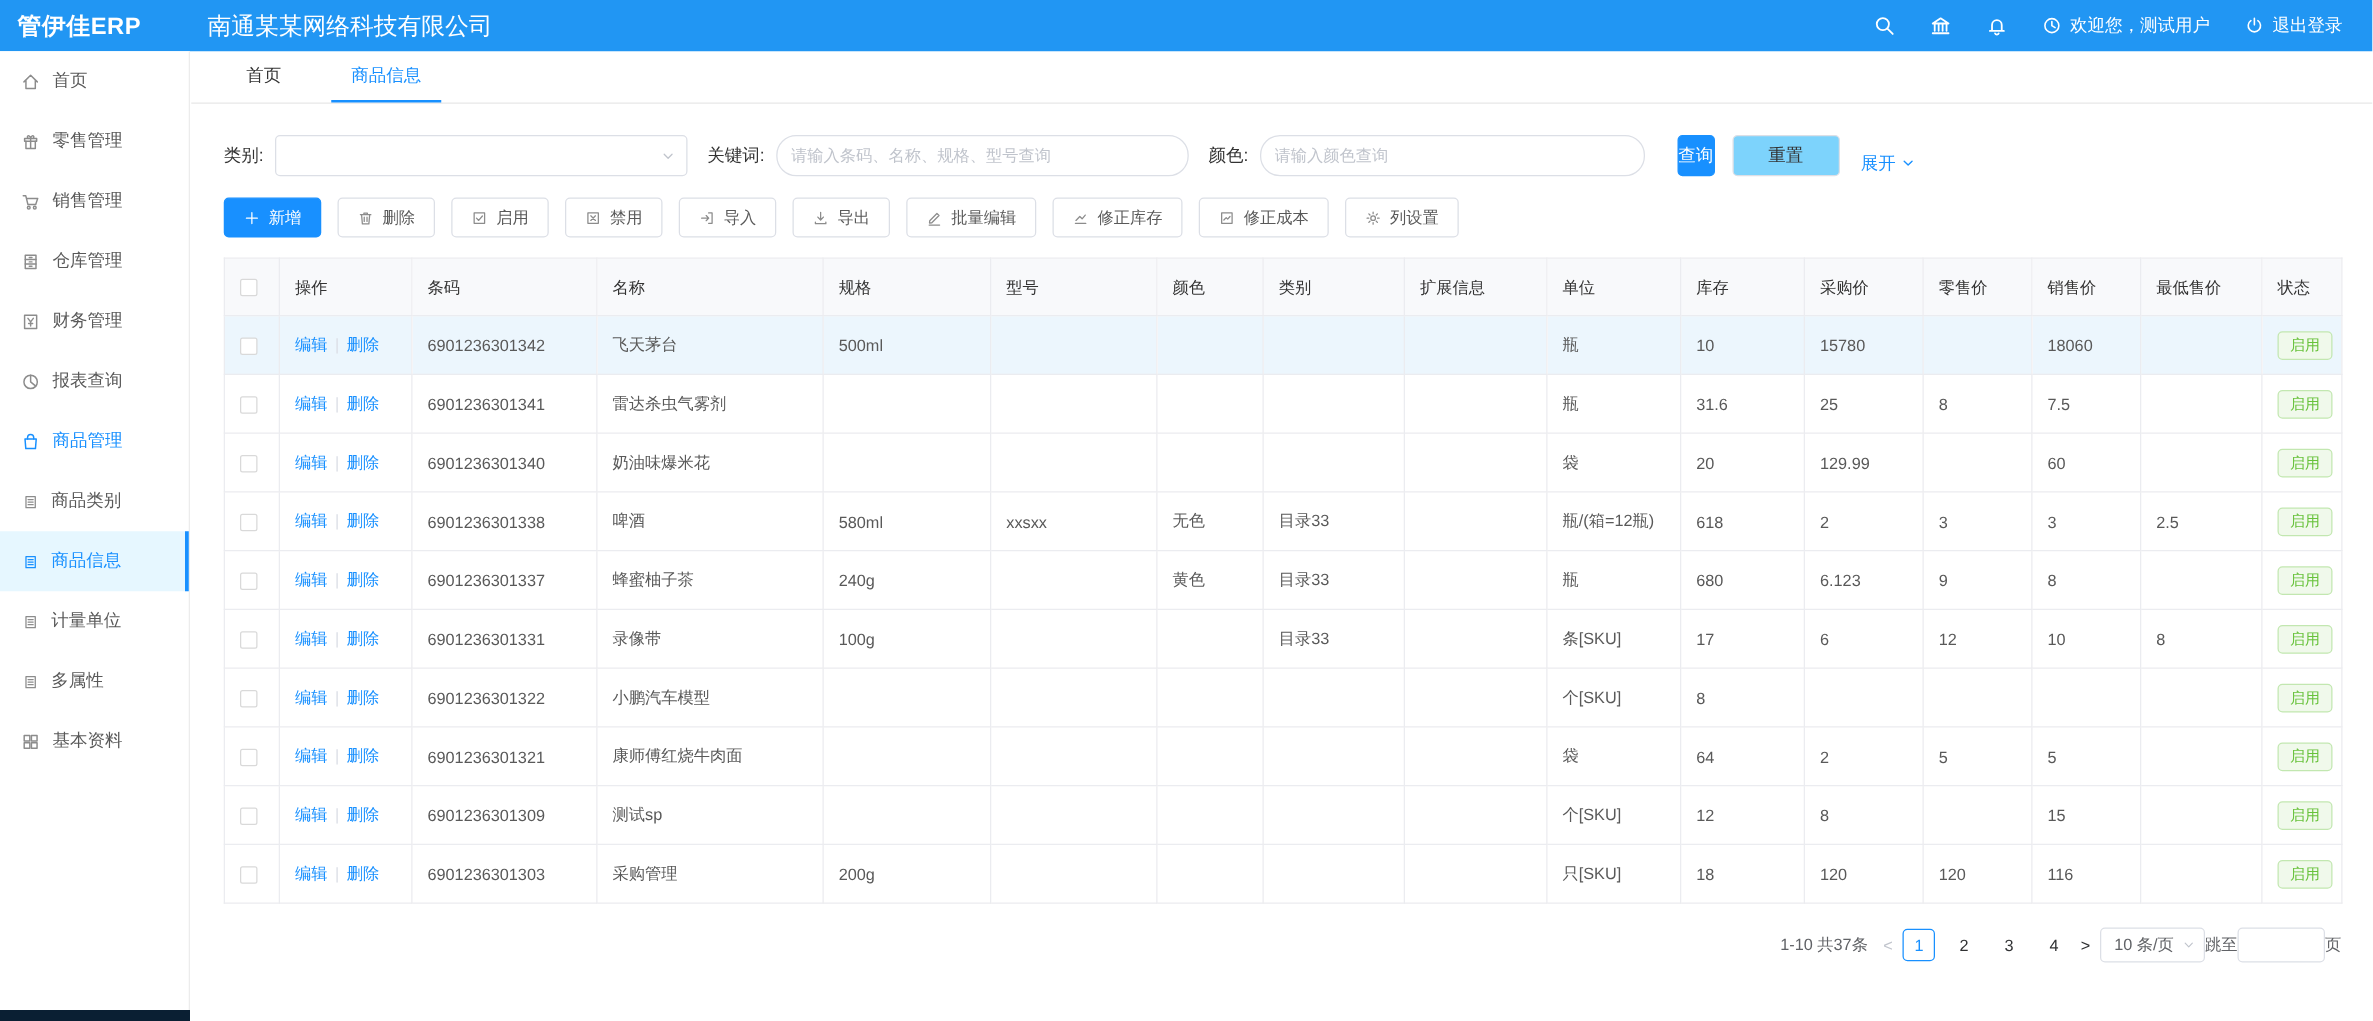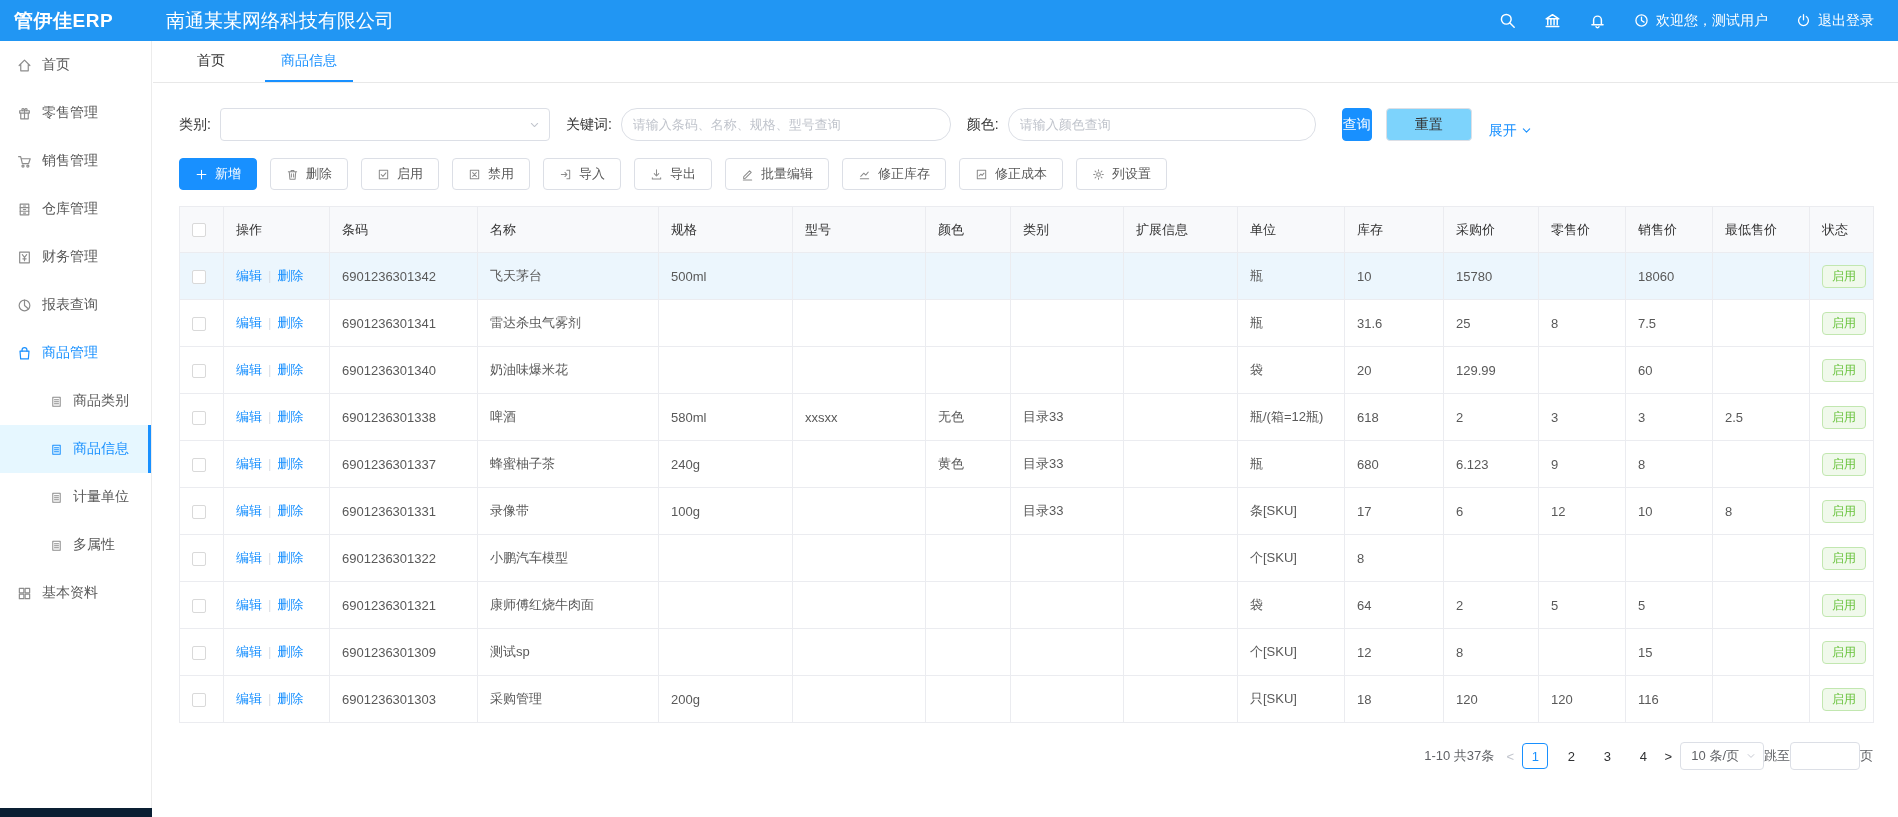--- a/index.html
+++ b/index.html
@@ -18,21 +18,21 @@
   .tb-text svg { width:15px; height:15px; stroke:currentColor; fill:none; stroke-width:1.2; stroke-linecap:round; stroke-linejoin:round; }
 
   
   .sidebar { position:absolute; left:0; top:41px; bottom:0; width:152px; background:#fff;
     border-right:1px solid #ececec; }
   .side-item { height:48px; display:flex; align-items:center; padding-left:17px; font-size:14px;
     color:#595959; cursor:pointer; position:relative; }
   .side-item .s-icon { display:inline-flex; margin-right:10px; color:#8c8c8c; }
   .side-item .s-icon svg { width:15px; height:15px; stroke:currentColor; fill:none; stroke-width:1.1; stroke-linecap:round; stroke-linejoin:round; }
   .side-item .s-chev { display:inline-flex; margin-left:auto; margin-right:12px; color:#999; }
-  .side-item.sub { padding-left:50px; }
+  .side-item.sub { padding-left:18px; }
   .side-item.sub .s-icon svg { width:13px; height:13px; }
   .side-item.active { color:#1890ff; }
   .side-item.active .s-icon, .side-item.active .s-chev { color:#1890ff; }
   .side-item.selected { background:#e6f7ff; color:#1890ff; border-right:3px solid #1890ff; }
   .side-item.selected .s-icon { color:#1890ff; }
   .sidebar-footer { position:absolute; bottom:0; left:0; width:152px; height:9px; background:#0a1f33; cursor:pointer; }
 
   
   .content { margin-left:153px; }
   .tabbar { height:42px; border-bottom:1px solid #e8e8e8; display:flex; align-items:stretch; padding-left:28px; gap:24px; }

